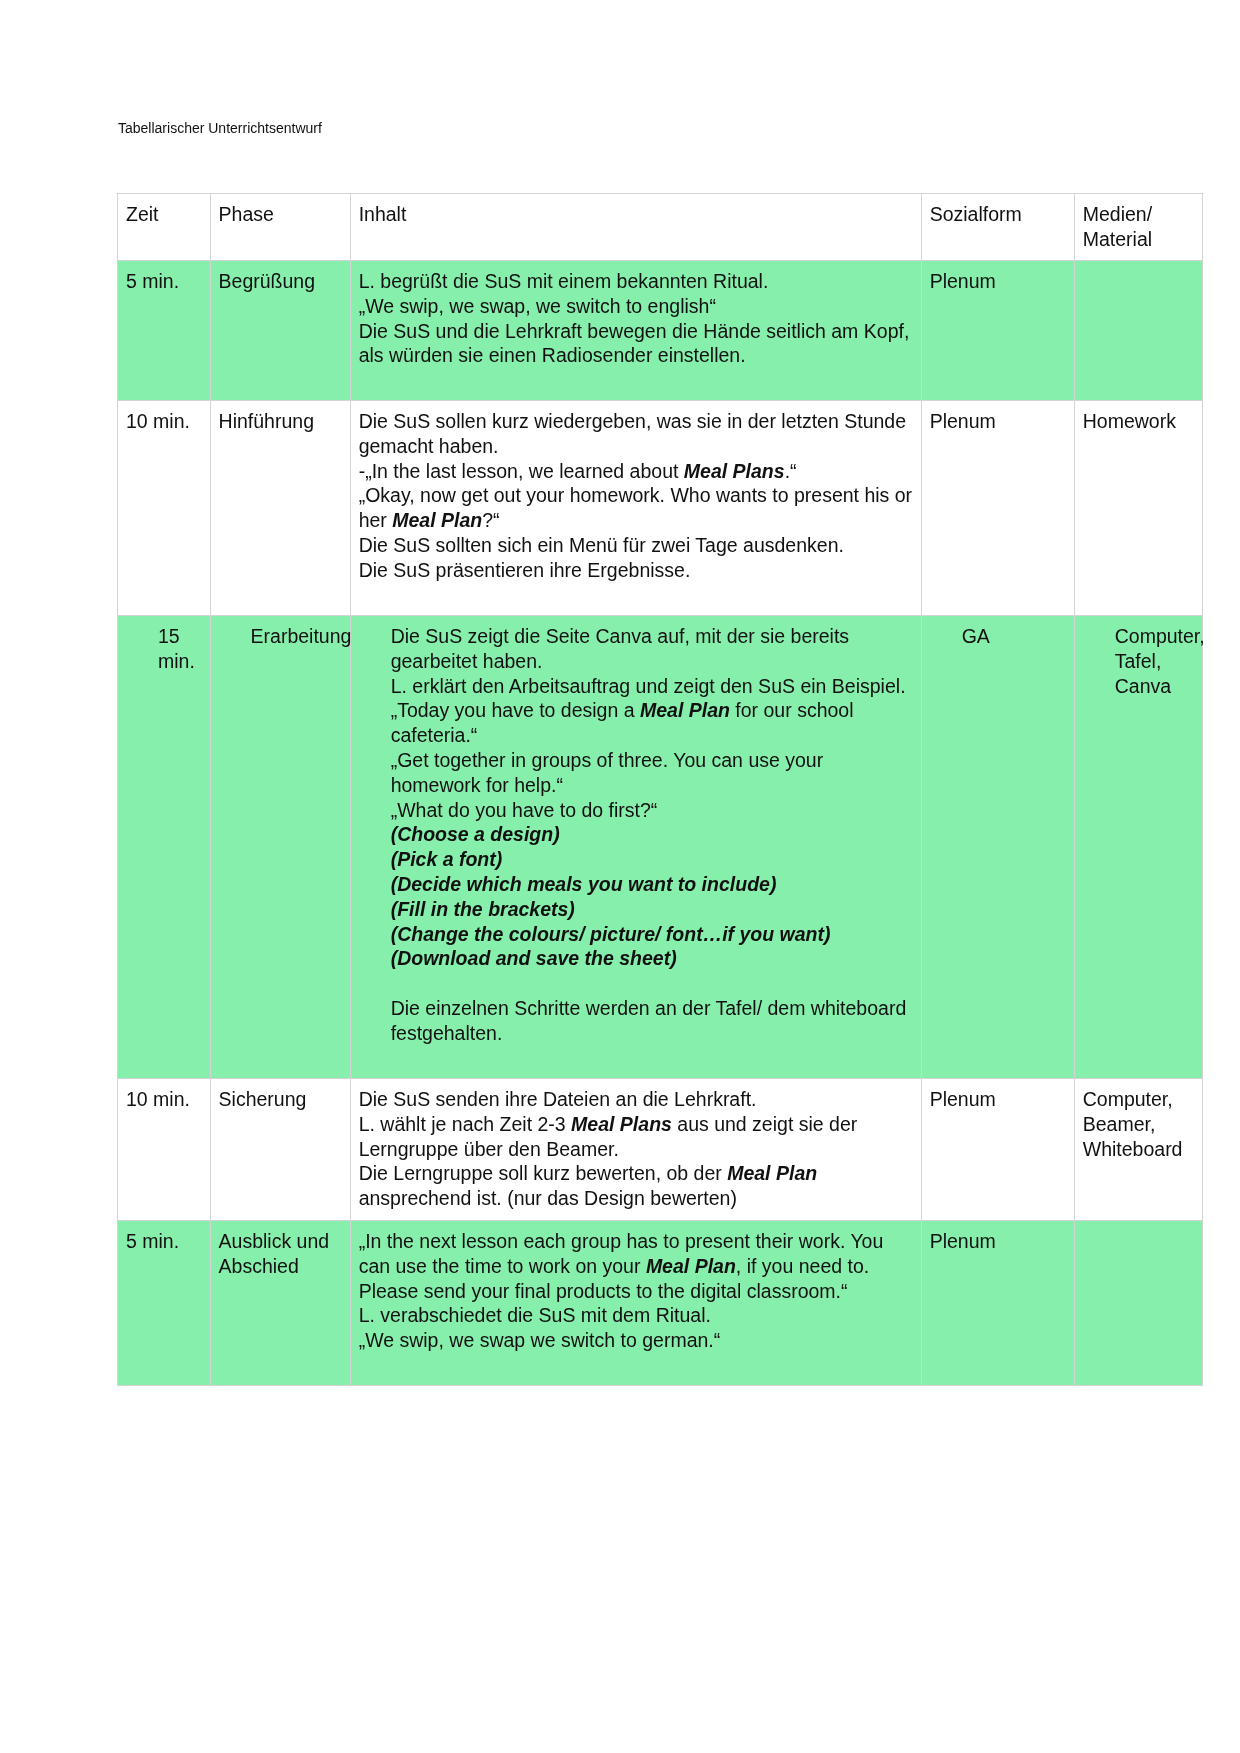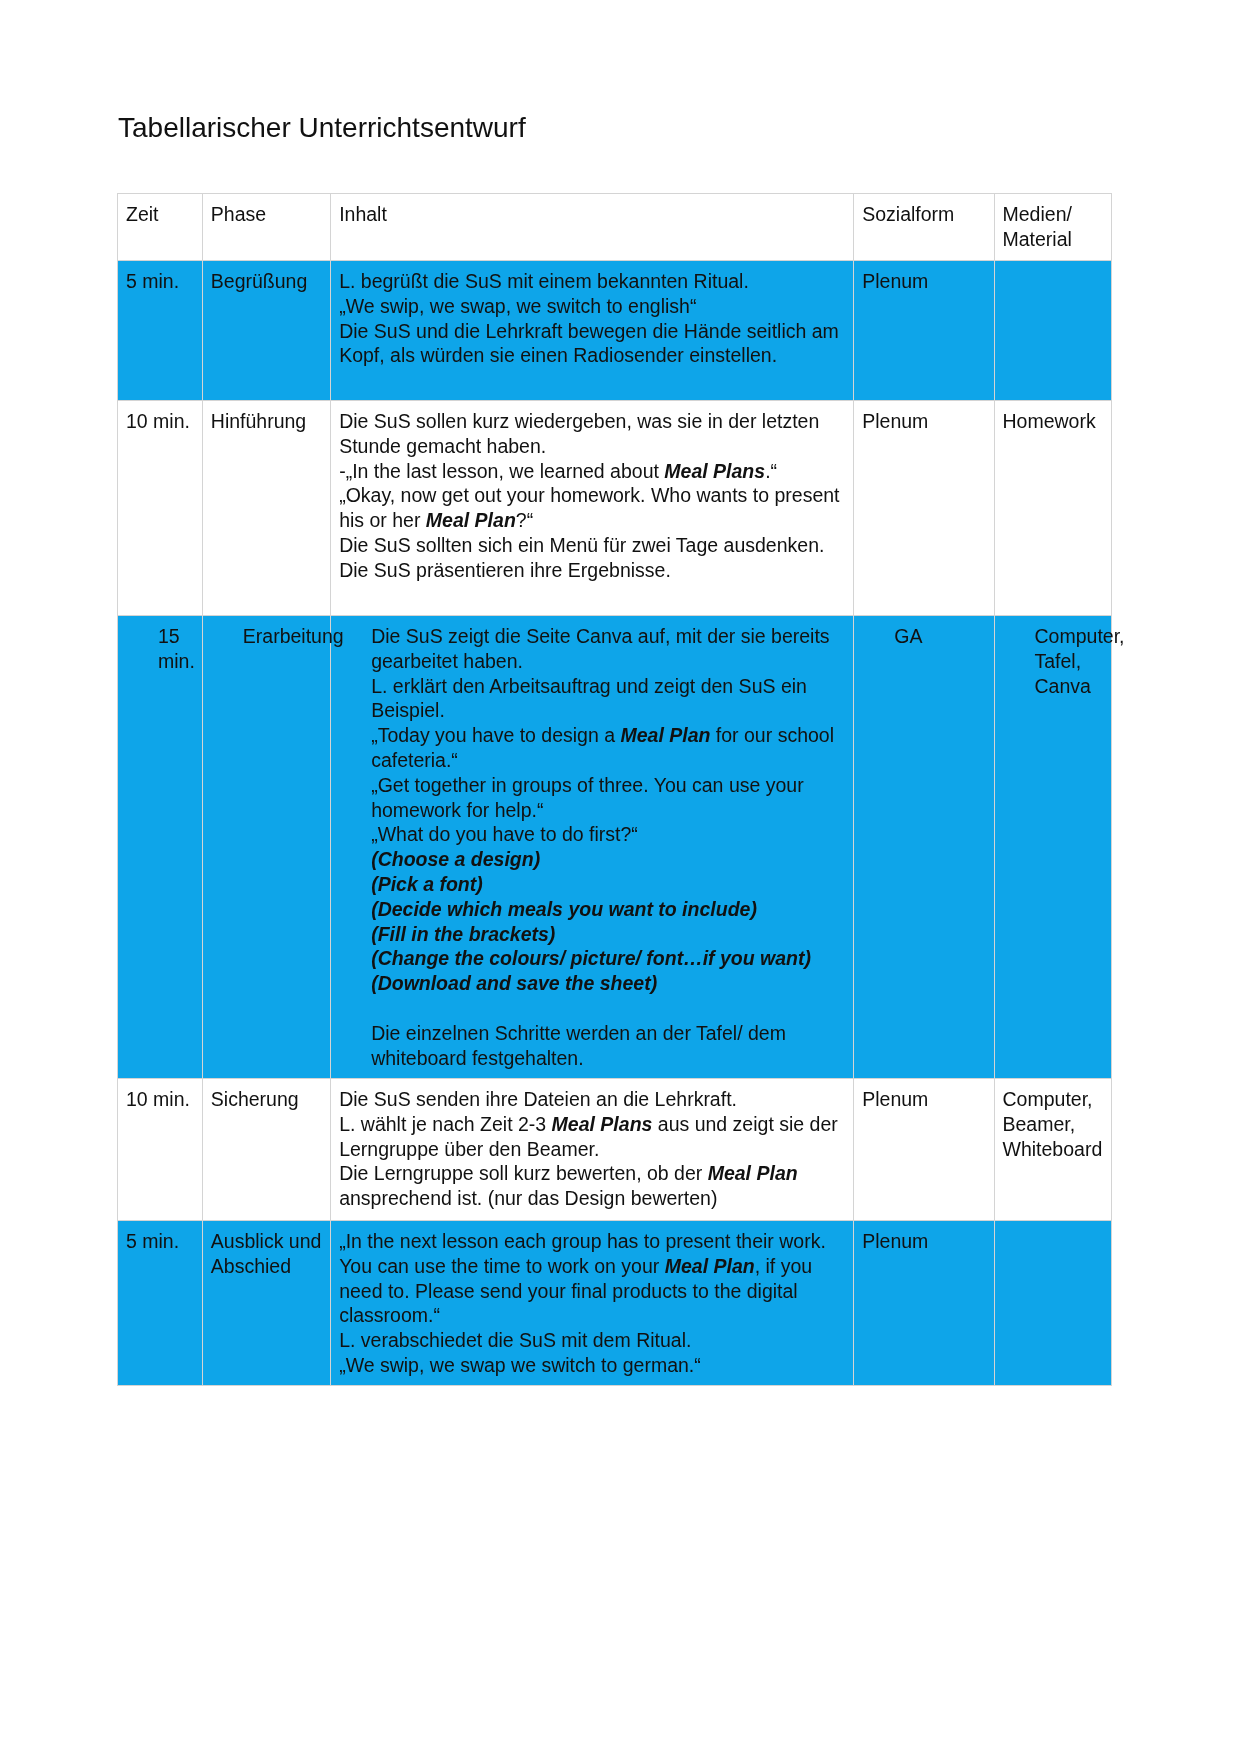--- a/index.html
+++ b/index.html
@@ -1,20 +1,20 @@
 <!DOCTYPE html>
 <html><head>
 <meta charset="utf-8">
 <style>
   html, body { margin: 0; padding: 0; background: #ffffff; }
   body { width: 1240px; height: 1753px; position: relative; font-family: "Liberation Sans", sans-serif; color: #111111; }
-  .title { position: absolute; left: 118px; top: 115px; font-size: 28px; line-height: 26px; }
-  table.plan { position: absolute; left: 117px; top: 193px; width: 995px; border-collapse: collapse; table-layout: fixed; font-size: 19.5px; line-height: 24.8px; }
+  .title { position: absolute; left: 118px; top: 115px; font-size: 14px; line-height: 26px; }
+  table.plan { position: absolute; left: 117px; top: 193px; width: 1086px; border-collapse: collapse; table-layout: fixed; font-size: 19.5px; line-height: 24.8px; }
   table.plan td { border: 1.5px solid #d4d4d4; vertical-align: top; padding: 8px 7px 7px 8px; }
-  table.plan tr.shaded td { background: #0ea5e9; }
+  table.plan tr.shaded td { background: #86efac; }
   .c-zeit { width: 78px; }
   .c-phase { width: 118px; }
   .c-inhalt { width: 481px; }
   .c-sozial { width: 129px; }
   .c-medien { width: 108px; }
   .line { display: block; min-height: 24.8px; }
   .line.italic { font-style: italic; font-weight: bold; }
   b { font-weight: bold; font-style: italic; }
   tr.header-row td { height: 51px; }
   tr.r1 td { height: 124px; }

